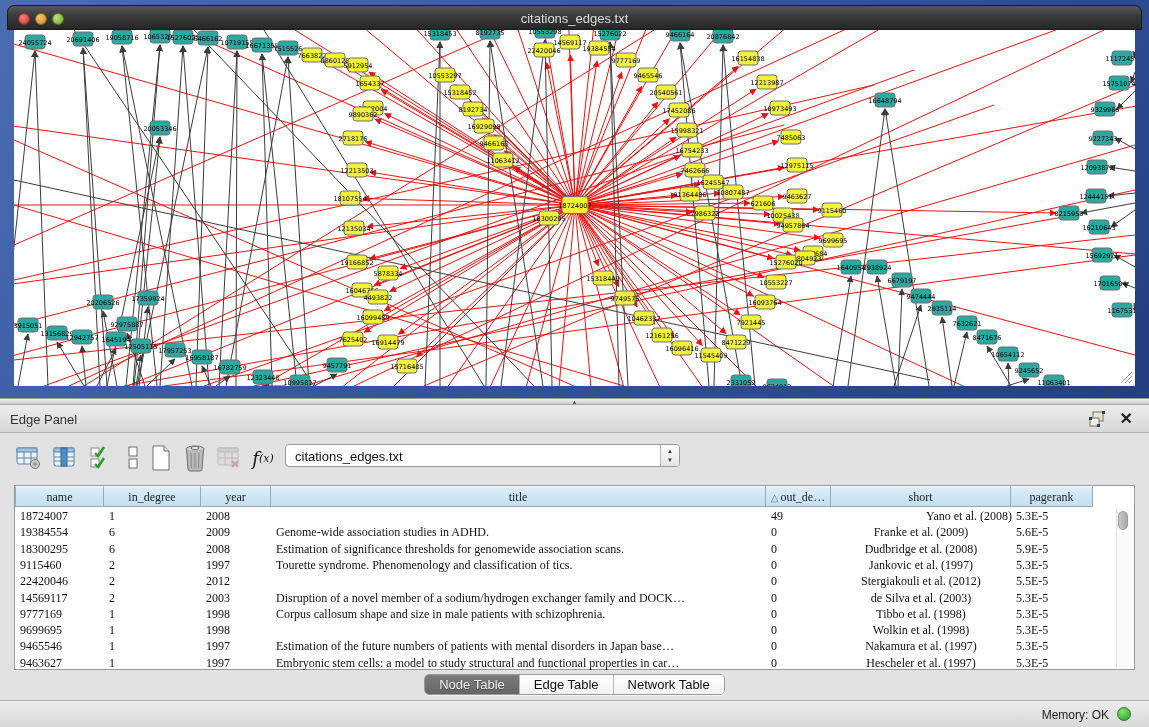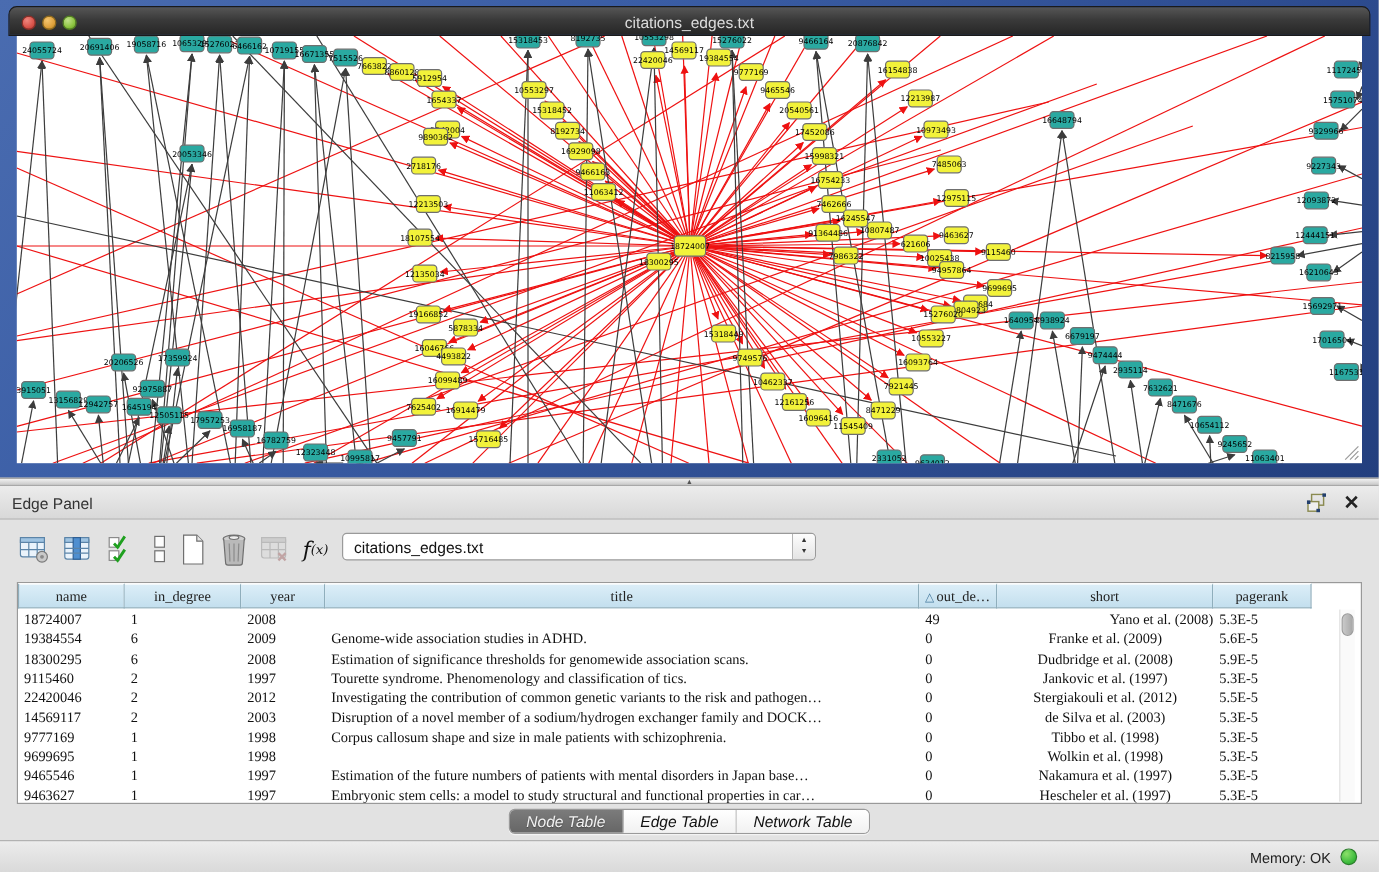--- a/index.html
+++ b/index.html
@@ -56,21 +56,21 @@
   .sort-tri { color:#4a7da0; font-size:10px; margin-right:2px; }
   .t-row { position:absolute; left:0; height:16px; }
   .t-cell { position:absolute; top:0; height:16px; font-size:12px; color:#111; white-space:nowrap; overflow:hidden;
     line-height:16px; padding-left:5px; }
   .t-cell.center { text-align:center; padding-left:0; }
   #vscroll { position:absolute; right:5px; top:22px; width:13px; height:160px; background:#fafafa;
     border-left:1px solid #e0e0e0; }
   #vthumb { position:absolute; left:1px; top:3px; width:10px; height:19px; border-radius:5px;
     background:linear-gradient(90deg,#c9c9c9,#a8a8a8); border:1px solid #9b9b9b; }
 
-  #tab-bar { position:absolute; left:0; top:269px; width:100%; height:22px; text-align:center;font-style:italic; }
+  #tab-bar { position:absolute; left:0; top:269px; width:100%; height:22px; text-align:center; }
   #seg { display:inline-flex; border:1px solid #9a9a9a; border-radius:5px; overflow:hidden; height:21px;
     background:#fff; box-shadow:0 1px 0 rgba(255,255,255,.6); }
   .seg-btn { padding:0 14px; font-size:13px; line-height:20px; color:#111;
     background:linear-gradient(#ffffff,#f1f1f1); border-right:1px solid #b9b9b9; }
   .seg-btn:last-child { border-right:none; }
   .seg-btn.selected { background:linear-gradient(#7b7b7b,#666666); color:#f2f2f2;
     text-shadow:0 1px 1px rgba(0,0,0,.4); }
 
   #status-bar { position:absolute; left:0; top:700px; width:1149px; height:27px;
     background:linear-gradient(#ececec,#d9d9d9); border-top:1px solid #b2b2b2; }
@@ -874,21 +874,21 @@
         <div class="hdr-cell" style="left: 751px; width: 65px;"><span class="sort-tri">△</span>out_de…</div>
         <div class="hdr-cell" style="left: 816px; width: 180px;">short</div>
         <div class="hdr-cell" style="left: 996px; width: 82px;">pagerank</div>
       </div>
     <div id="rows-area">
         <div class="t-row" style="top: 22px; width: 1078px;">
           <div class="t-cell" style="left: 0px; width: 89px;">18724007</div>
           <div class="t-cell" style="left: 89px; width: 97px;">1</div>
           <div class="t-cell" style="left: 186px; width: 70px;">2008</div>
           <div class="t-cell" style="left: 751px; width: 65px;">49</div>
-          <div class="t-cell center" style="left: 816px; width: 180px; text-align: right;">Yano et al. (2008)</div>
+          <div class="t-cell center" style="left: 864px; width: 180px;">Yano et al. (2008)</div>
           <div class="t-cell" style="left: 996px; width: 82px;">5.3E-5</div>
         </div>
         <div class="t-row" style="top: 38.3px; width: 1078px;">
           <div class="t-cell" style="left: 0px; width: 89px;">19384554</div>
           <div class="t-cell" style="left: 89px; width: 97px;">6</div>
           <div class="t-cell" style="left: 186px; width: 70px;">2009</div>
           <div class="t-cell" style="left: 256px; width: 495px;">Genome-wide association studies in ADHD.</div>
           <div class="t-cell" style="left: 751px; width: 65px;">0</div>
           <div class="t-cell center" style="left: 816px; width: 180px;">Franke et al. (2009)</div>
           <div class="t-cell" style="left: 996px; width: 82px;">5.6E-5</div>
@@ -908,21 +908,20 @@
           <div class="t-cell" style="left: 186px; width: 70px;">1997</div>
           <div class="t-cell" style="left: 256px; width: 495px;">Tourette syndrome. Phenomenology and classification of tics.</div>
           <div class="t-cell" style="left: 751px; width: 65px;">0</div>
           <div class="t-cell center" style="left: 816px; width: 180px;">Jankovic et al. (1997)</div>
           <div class="t-cell" style="left: 996px; width: 82px;">5.3E-5</div>
         </div>
         <div class="t-row" style="top: 87.2px; width: 1078px;">
           <div class="t-cell" style="left: 0px; width: 89px;">22420046</div>
           <div class="t-cell" style="left: 89px; width: 97px;">2</div>
           <div class="t-cell" style="left: 186px; width: 70px;">2012</div>
-          <div class="t-cell" style="left: 256px; width: 495px;">Investigating the contribution of common genetic variants to the risk and pathogen…</div>
           <div class="t-cell" style="left: 751px; width: 65px;">0</div>
           <div class="t-cell center" style="left: 816px; width: 180px;">Stergiakouli et al. (2012)</div>
           <div class="t-cell" style="left: 996px; width: 82px;">5.5E-5</div>
         </div>
         <div class="t-row" style="top: 103.5px; width: 1078px;">
           <div class="t-cell" style="left: 0px; width: 89px;">14569117</div>
           <div class="t-cell" style="left: 89px; width: 97px;">2</div>
           <div class="t-cell" style="left: 186px; width: 70px;">2003</div>
           <div class="t-cell" style="left: 256px; width: 495px;">Disruption of a novel member of a sodium/hydrogen exchanger family and DOCK…</div>
           <div class="t-cell" style="left: 751px; width: 65px;">0</div>

